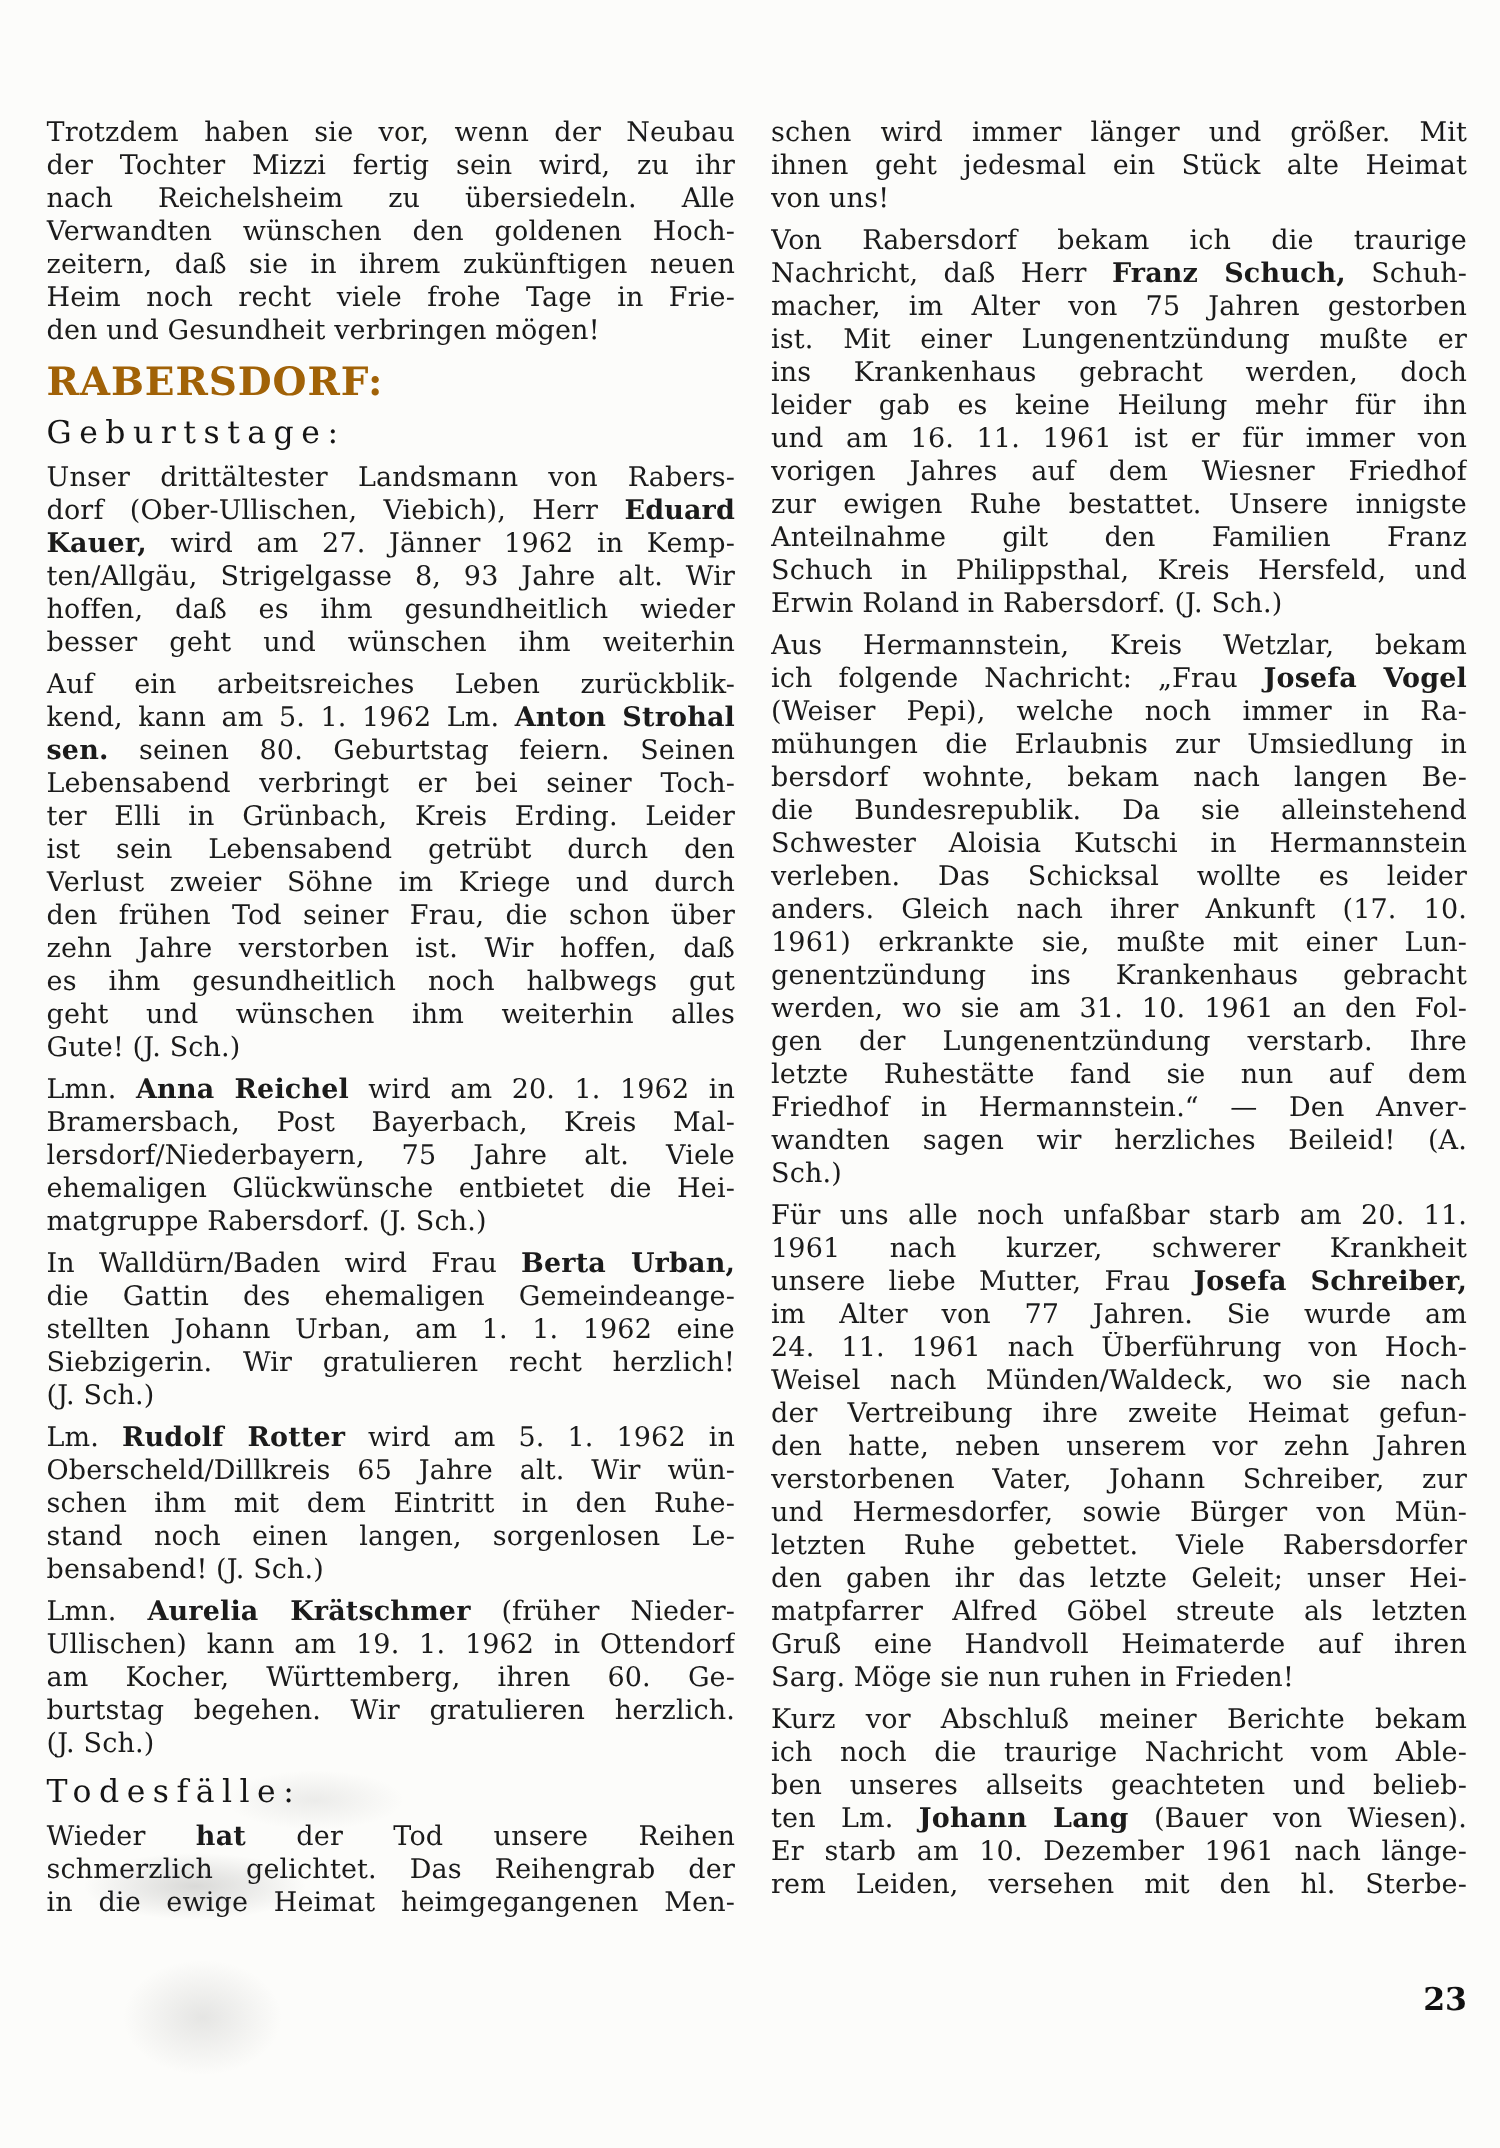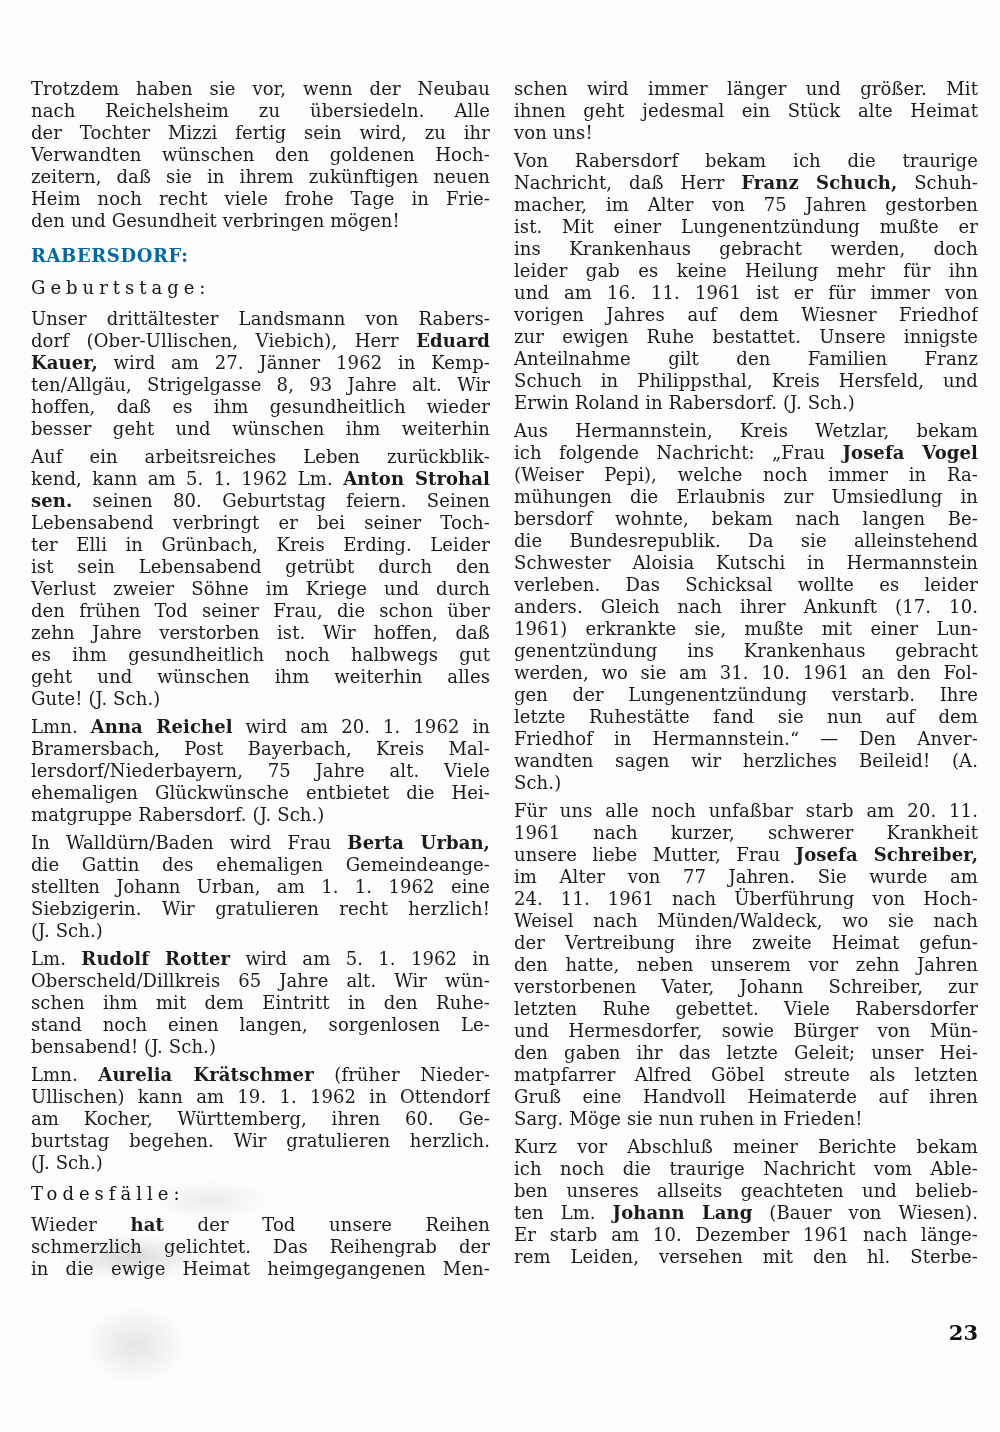--- a/index.html
+++ b/index.html
@@ -22,26 +22,26 @@
     height:22px;
     overflow:hidden;
     text-align:justify;
     text-align-last:justify;
     text-justify:inter-word;
     letter-spacing:0.1px;
   }
   .line.last{text-align-last:left;}
   b{font-weight:bold;}
   .heading{
-    font-size:18px;line-height:25px;
+    font-size:26px;line-height:25px;
     font-weight:bold;letter-spacing:0.6px;
-    margin:11px 0 8px 0;color:#0369a1;
+    margin:11px 0 8px 0;color:#a16207;
   }
   .subheading{
-    font-size:18px;line-height:24px;
+    font-size:21px;line-height:24px;
     letter-spacing:5px;
     margin:0 0 8px 0;color:#151515;
   }
   .subheading.spaced-top{margin-top:8px;}
   .page-number{
     position:absolute;
     right:22px;top:1320px;
     font-size:21px;font-weight:bold;color:#111;
   }
   
@@ -57,22 +57,22 @@
 <body>
 
 <div class="page">
   <div class="smudge smudge-1"></div>
   <div class="smudge smudge-2"></div>
   <div class="smudge smudge-3"></div>
 
   <div class="col col-left">
       <div class="para">
         <div class="line">Trotzdem haben sie vor, wenn der Neubau</div>
+        <div class="line">der Tochter Mizzi fertig sein wird, zu ihr</div>
         <div class="line">nach Reichelsheim zu übersiedeln. Alle</div>
-        <div class="line">der Tochter Mizzi fertig sein wird, zu ihr</div>
         <div class="line">Verwandten wünschen den goldenen Hoch-</div>
         <div class="line">zeitern, daß sie in ihrem zukünftigen neuen</div>
         <div class="line">Heim noch recht viele frohe Tage in Frie-</div>
         <div class="line last">den und Gesundheit verbringen mögen!</div>
       </div>
       <div class="heading">RABERSDORF:</div>
       <div class="subheading">Geburtstage:</div>
       <div class="para">
         <div class="line">Unser drittältester Landsmann von Rabers-</div>
         <div class="line"><span>dorf (Ober-Ullischen, Viebich), Herr </span><b>Eduard</b></div>
@@ -172,22 +172,22 @@
       <div class="para">
         <div class="line">Für uns alle noch unfaßbar starb am 20. 11.</div>
         <div class="line">1961 nach kurzer, schwerer Krankheit</div>
         <div class="line"><span>unsere liebe Mutter, Frau </span><b>Josefa Schreiber,</b></div>
         <div class="line">im Alter von 77 Jahren. Sie wurde am</div>
         <div class="line">24. 11. 1961 nach Überführung von Hoch-</div>
         <div class="line">Weisel nach Münden/Waldeck, wo sie nach</div>
         <div class="line">der Vertreibung ihre zweite Heimat gefun-</div>
         <div class="line">den hatte, neben unserem vor zehn Jahren</div>
         <div class="line">verstorbenen Vater, Johann Schreiber, zur</div>
+        <div class="line">und Hermesdorfer, sowie Bürger von Mün-</div>
         <div class="line">letzten Ruhe gebettet. Viele Rabersdorfer</div>
-        <div class="line">und Hermesdorfer, sowie Bürger von Mün-</div>
         <div class="line">den gaben ihr das letzte Geleit; unser Hei-</div>
         <div class="line">matpfarrer Alfred Göbel streute als letzten</div>
         <div class="line">Gruß eine Handvoll Heimaterde auf ihren</div>
         <div class="line last">Sarg. Möge sie nun ruhen in Frieden!</div>
       </div>
       <div class="para">
         <div class="line">Kurz vor Abschluß meiner Berichte bekam</div>
         <div class="line">ich noch die traurige Nachricht vom Able-</div>
         <div class="line">ben unseres allseits geachteten und belieb-</div>
         <div class="line"><span>ten Lm. </span><b>Johann Lang</b><span> (Bauer von Wiesen).</span></div>

